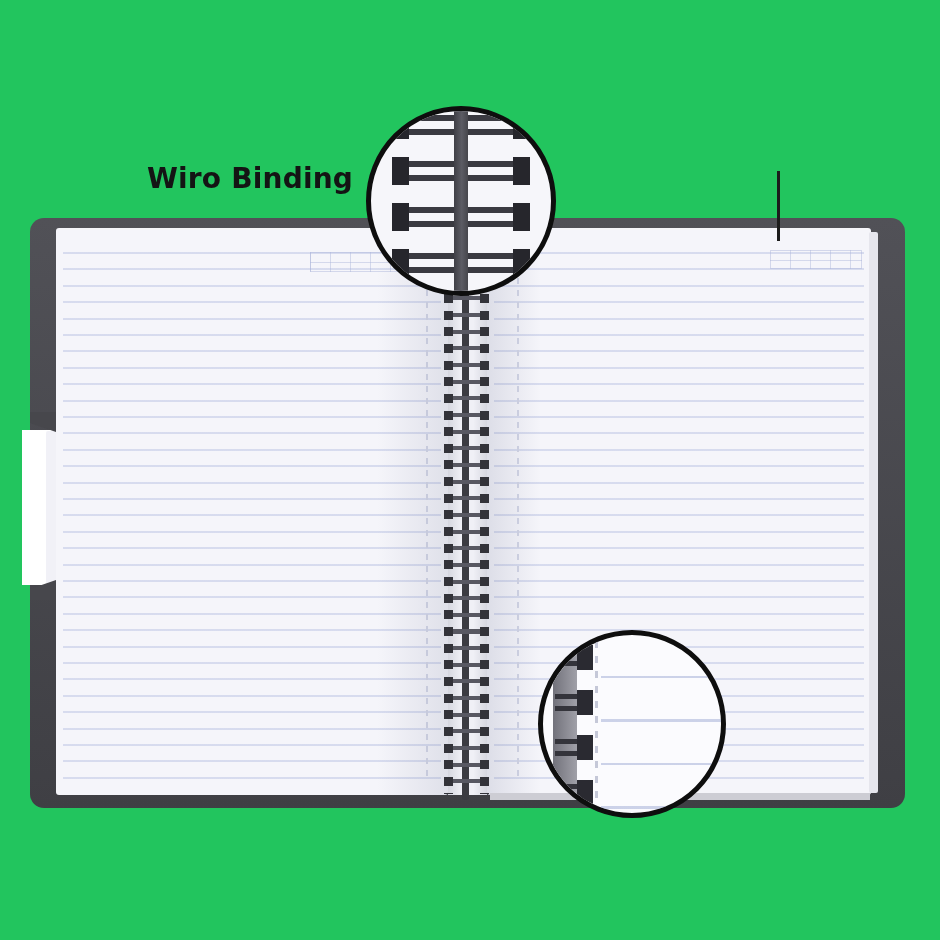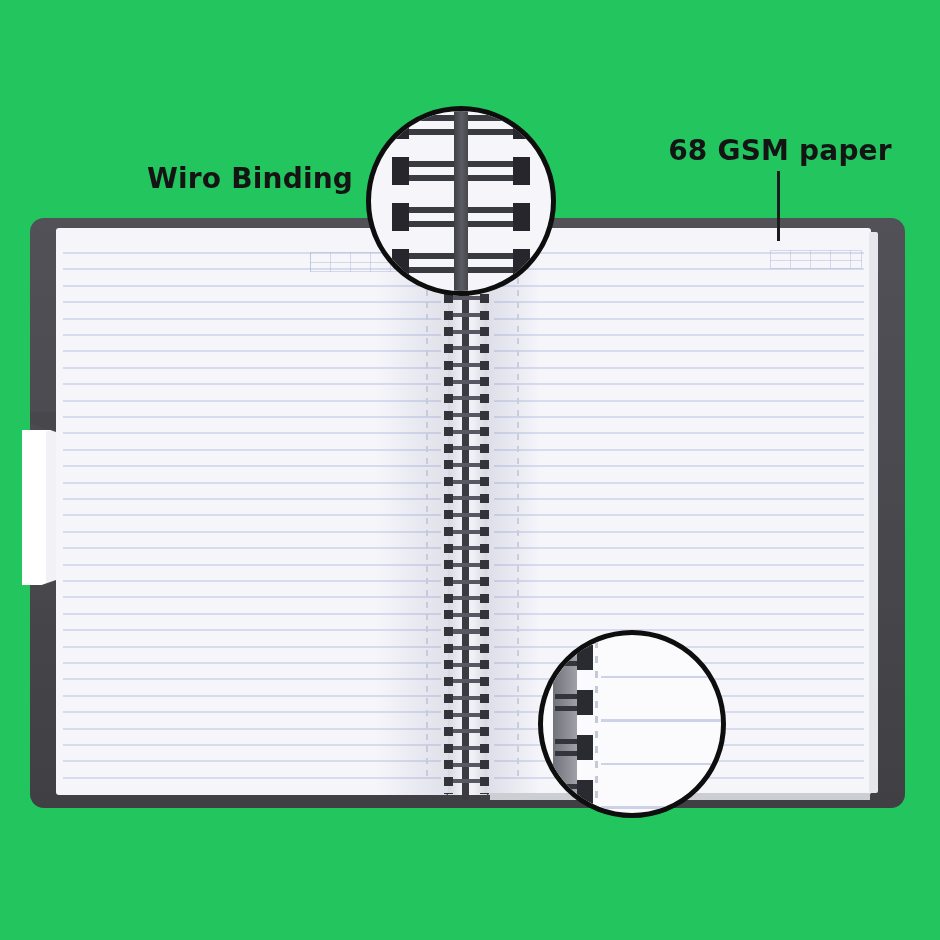--- a/index.html
+++ b/index.html
@@ -122,16 +122,15 @@
 
   <div class="callout callout-bottom">
     <div class="cb-band"></div>
     <div class="cb-wires"></div>
     <div class="cb-caps"></div>
     <div class="cb-perf"></div>
     <div class="cb-rules"></div>
   </div>
 
   <div class="label label-wiro">Wiro Binding</div>
-  <div class="label label-gsm">68 GSM paper</div>
   <div class="pointer"></div>
 
 </div>
 
 </body></html>

